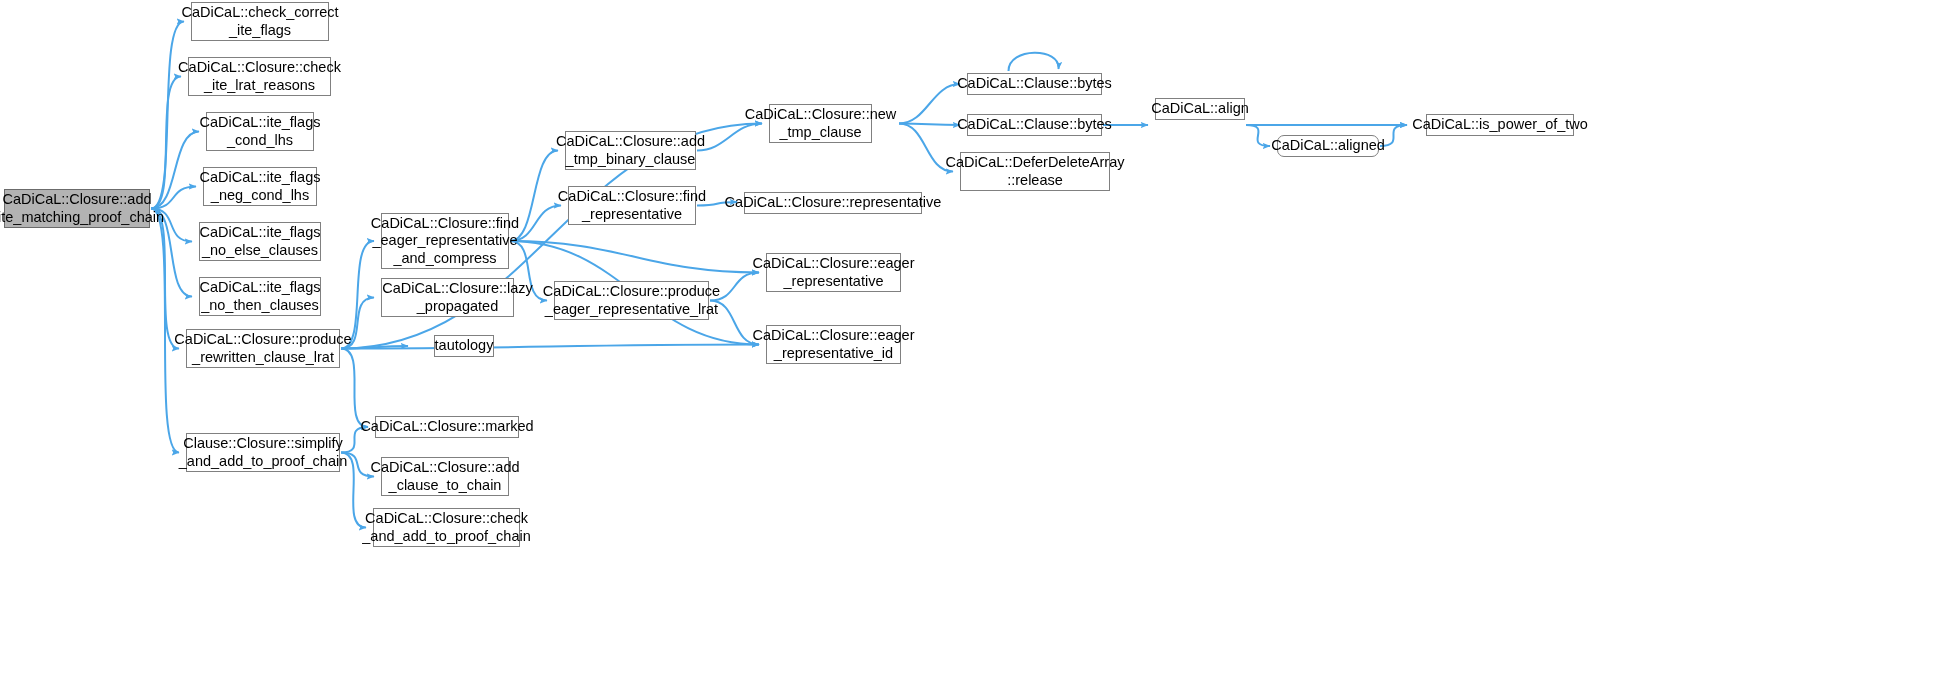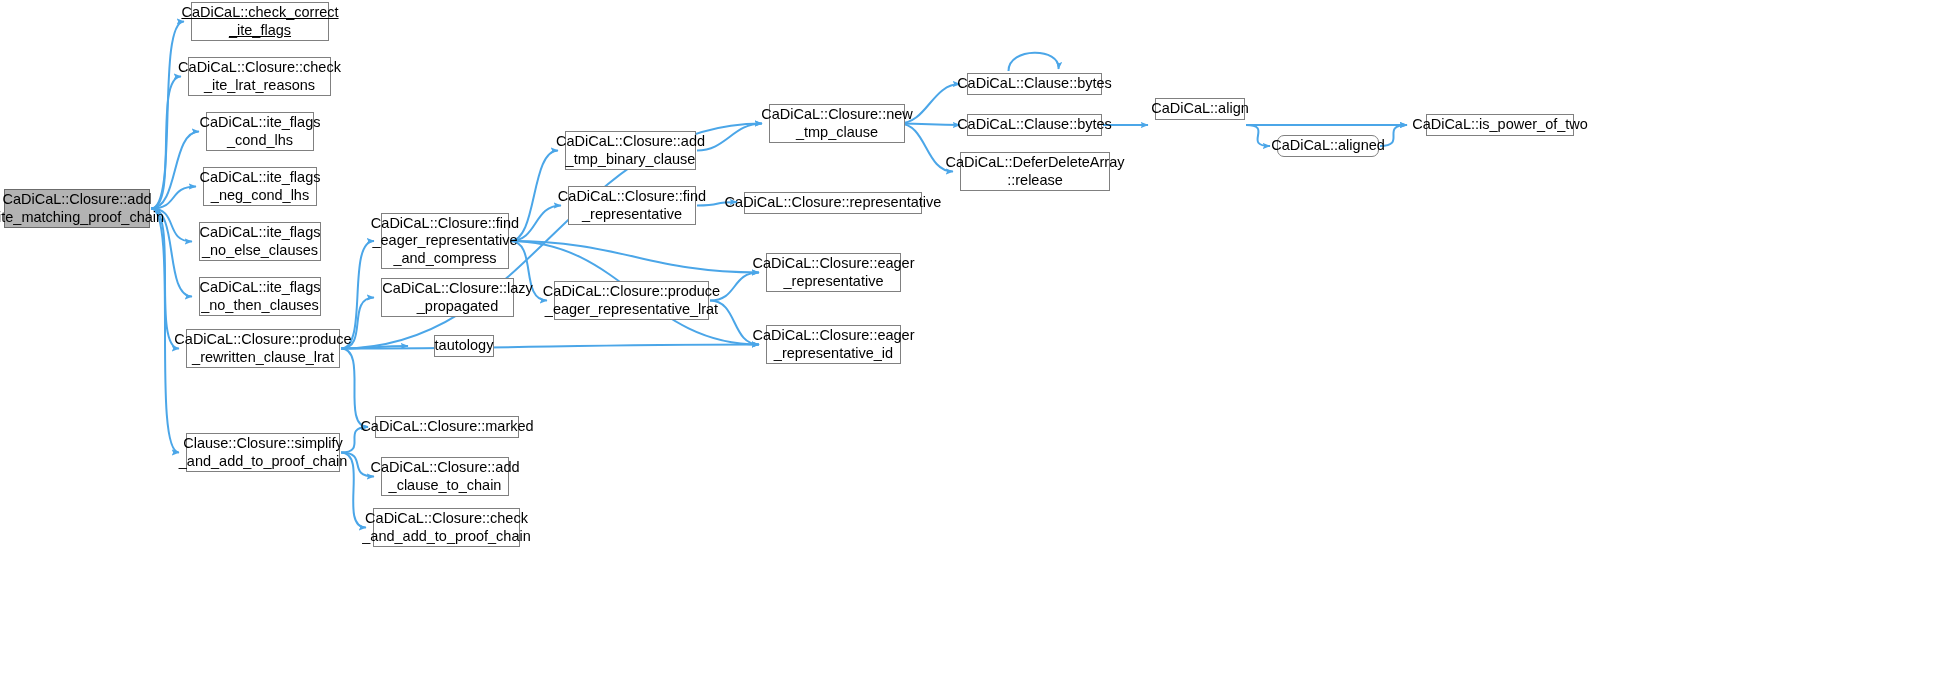--- a/index.html
+++ b/index.html
@@ -76,21 +76,21 @@
         <path d="M1008.5,71 C1008.5,47 1060.5,47 1058.5,69" fill="none" stroke="#4ba6e8" stroke-width="2" marker-end="url(#arrow)"></path>
         <path d="M1103,125 C1131,125 1120,125 1148,125" fill="none" stroke="#4ba6e8" stroke-width="2" marker-end="url(#arrow)"></path>
         <path d="M1246,125 C1274,125 1242,146 1270,146" fill="none" stroke="#4ba6e8" stroke-width="2" marker-end="url(#arrow)"></path>
         <path d="M1246,125 C1318.45,125 1334.55,125 1407,125" fill="none" stroke="#4ba6e8" stroke-width="2" marker-end="url(#arrow)"></path>
         <path d="M1380,146 C1408,146 1379,125 1407,125" fill="none" stroke="#4ba6e8" stroke-width="2" marker-end="url(#arrow)"></path>
       </g>
   </svg>
   <div id="node-layer">
       <div class="node current" style="left: 4px; top: 189px; width: 146px; height: 39px;">CaDiCaL::Closure::add
 _ite_matching_proof_chain</div>
-      <div class="node" style="left: 191px; top: 2px; width: 138px; height: 39px; text-decoration: underline;">CaDiCaL::check_correct
+      <div class="node" style="left: 191px; top: 2px; width: 138px; height: 39px;">CaDiCaL::check_correct
 _ite_flags</div>
       <div class="node" style="left: 188px; top: 57px; width: 143px; height: 39px;">CaDiCaL::Closure::check
 _ite_lrat_reasons</div>
       <div class="node" style="left: 206px; top: 112px; width: 108px; height: 39px;">CaDiCaL::ite_flags
 _cond_lhs</div>
       <div class="node" style="left: 203px; top: 167px; width: 114px; height: 39px;">CaDiCaL::ite_flags
 _neg_cond_lhs</div>
       <div class="node" style="left: 199px; top: 222px; width: 122px; height: 39px;">CaDiCaL::ite_flags
 _no_else_clauses</div>
       <div class="node" style="left: 199px; top: 277px; width: 122px; height: 39px;">CaDiCaL::ite_flags
@@ -109,21 +109,21 @@
       <div class="node" style="left: 381px; top: 457px; width: 128px; height: 39px;">CaDiCaL::Closure::add
 _clause_to_chain</div>
       <div class="node" style="left: 373px; top: 508px; width: 147px; height: 39px;">CaDiCaL::Closure::check
 _and_add_to_proof_chain</div>
       <div class="node" style="left: 565px; top: 131px; width: 131px; height: 39px;">CaDiCaL::Closure::add
 _tmp_binary_clause</div>
       <div class="node" style="left: 568px; top: 186px; width: 128px; height: 39px;">CaDiCaL::Closure::find
 _representative</div>
       <div class="node" style="left: 554px; top: 281px; width: 155px; height: 39px;">CaDiCaL::Closure::produce
 _eager_representative_lrat</div>
-      <div class="node" style="left: 769px; top: 104px; width: 136px; height: 39px;">CaDiCaL::Closure::new
+      <div class="node" style="left: 769px; top: 104px; width: 103px; height: 39px;">CaDiCaL::Closure::new
 _tmp_clause</div>
       <div class="node" style="left: 744px; top: 192px; width: 178px; height: 22px;">CaDiCaL::Closure::representative</div>
       <div class="node" style="left: 766px; top: 253px; width: 135px; height: 39px;">CaDiCaL::Closure::eager
 _representative</div>
       <div class="node" style="left: 766px; top: 325px; width: 135px; height: 39px;">CaDiCaL::Closure::eager
 _representative_id</div>
       <div class="node" style="left: 967px; top: 73px; width: 135px; height: 22px;">CaDiCaL::Clause::bytes</div>
       <div class="node" style="left: 967px; top: 114px; width: 135px; height: 22px;">CaDiCaL::Clause::bytes</div>
       <div class="node" style="left: 960px; top: 152px; width: 150px; height: 39px;">CaDiCaL::DeferDeleteArray
 ::release</div>

